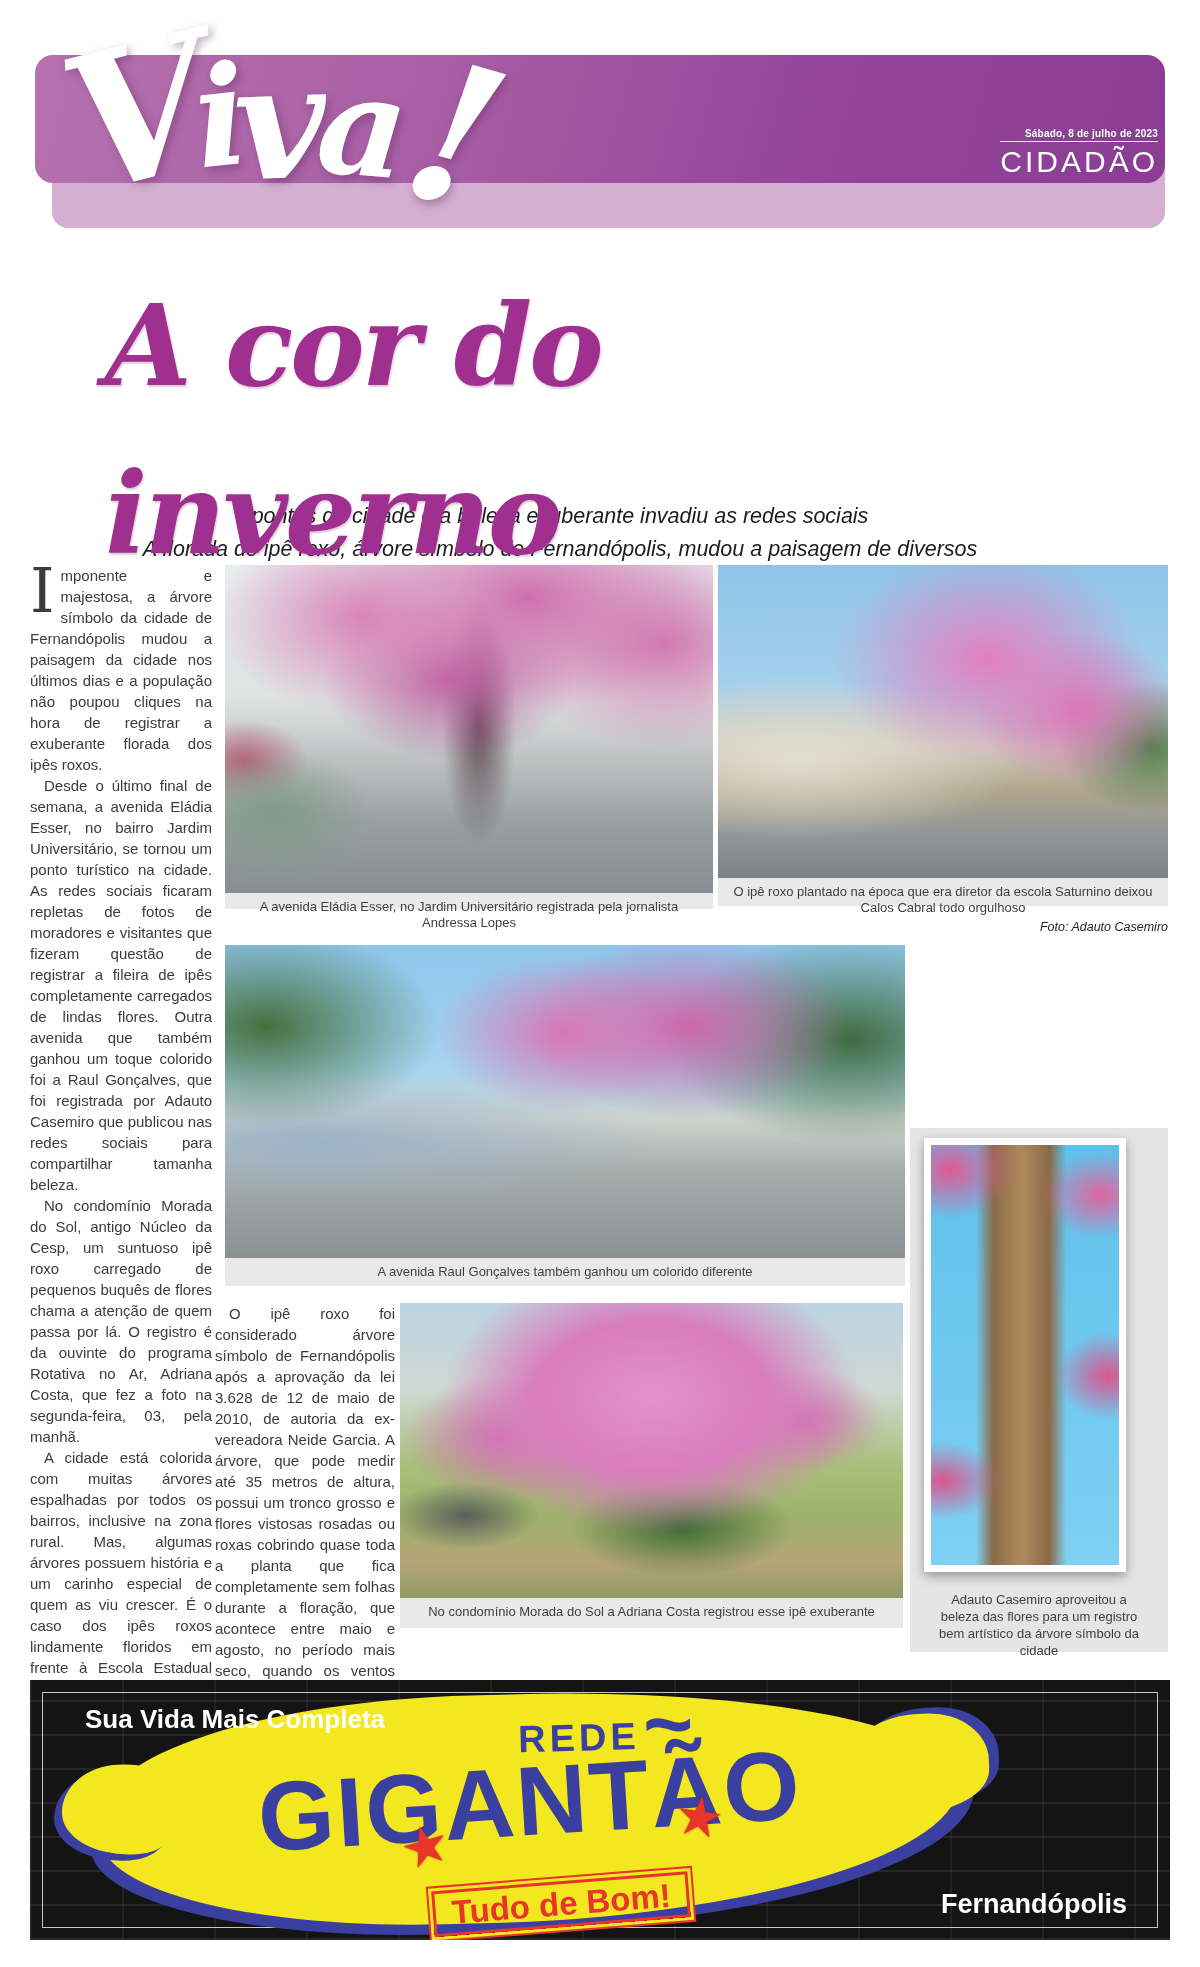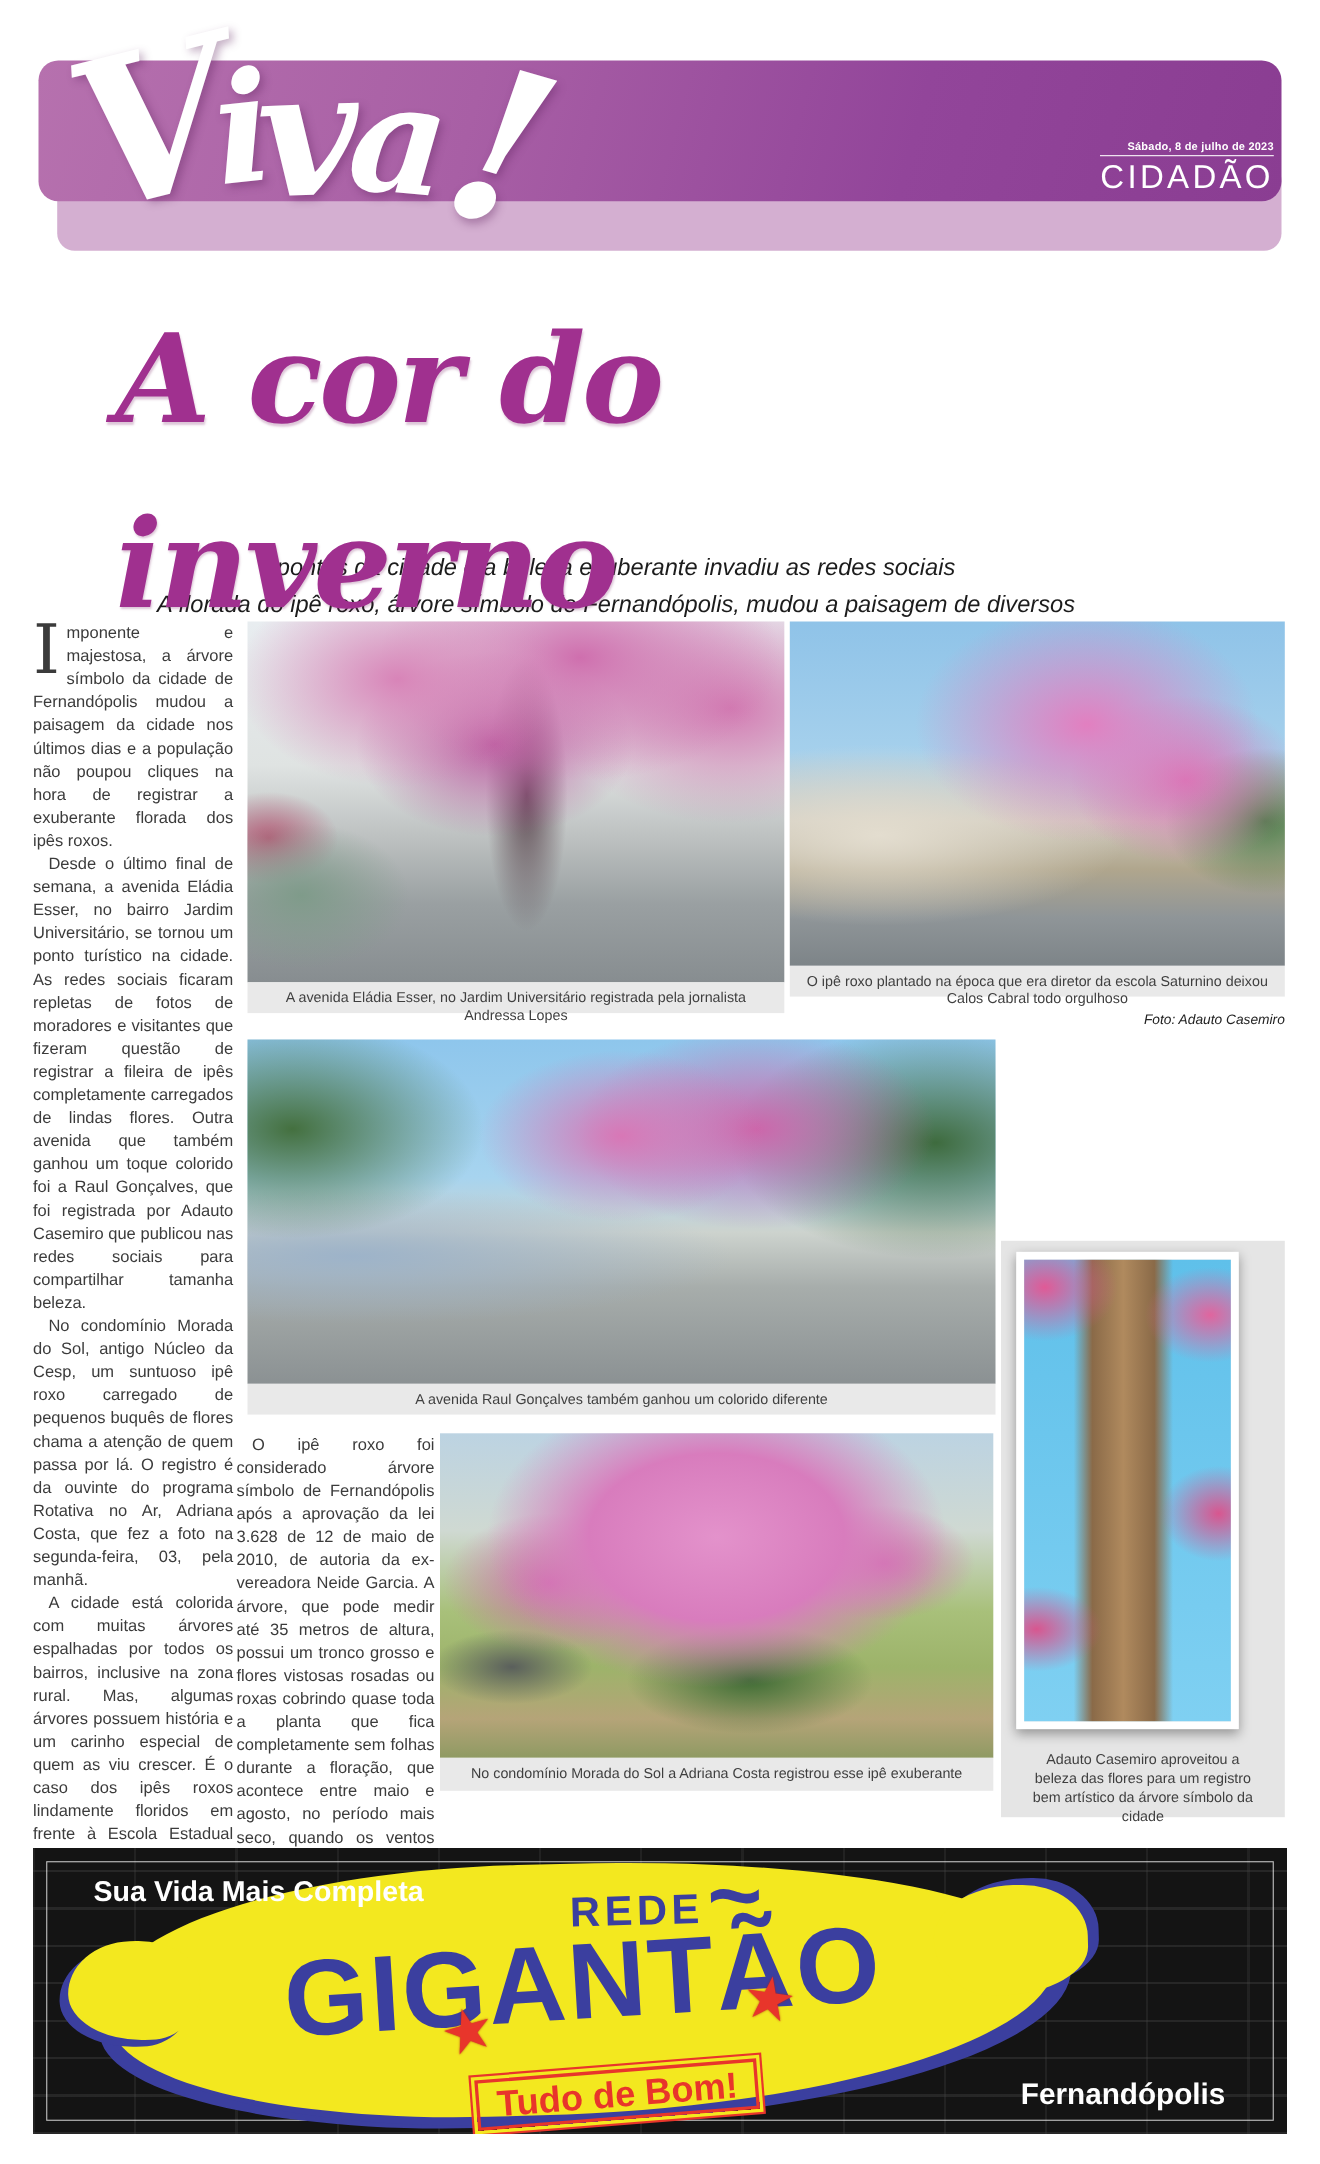--- a/index.html
+++ b/index.html
@@ -46,21 +46,21 @@
     box-sizing:border-box;padding:6px 10px;line-height:16px;}
   #photoA{left:225px;top:565px;width:488px;height:328px;background:
     radial-gradient(ellipse 140px 95px at 10% 76%,#7f9b8a 0%,rgba(127,155,138,0) 70%),
     radial-gradient(ellipse 90px 60px at 4% 60%,#b5607a 0%,rgba(181,96,122,0) 70%),
     radial-gradient(ellipse 210px 140px at 28% 16%,#d884b8 0%,rgba(216,132,184,0) 70%),
     radial-gradient(ellipse 260px 160px at 62% 10%,#cf6fae 0%,rgba(207,111,174,0) 70%),
     radial-gradient(ellipse 230px 150px at 90% 24%,#d27bb2 0%,rgba(210,123,178,0) 70%),
     radial-gradient(ellipse 180px 120px at 46% 34%,#b85b9e 0%,rgba(184,91,158,0) 70%),
     radial-gradient(ellipse 60px 200px at 52% 48%,#5d4a52 0%,rgba(93,74,82,0) 62%),
     linear-gradient(180deg,#e8edf0 0%,#dfe3e2 40%,#b9bdbd 62%,#9aa0a2 78%,#878d90 100%);}
-  #capA{left:225px;top:893px;width:488px;height:28px;}
+  #capA{left:225px;top:893px;width:488px;height:16px;}
   #photoB{left:718px;top:565px;width:450px;height:313px;background:
     radial-gradient(ellipse 240px 165px at 60% 30%,#e27fc0 0%,rgba(226,127,192,0) 65%),
     radial-gradient(ellipse 150px 110px at 80% 46%,#d873b4 0%,rgba(216,115,180,0) 70%),
     radial-gradient(ellipse 130px 95px at 96% 58%,#4e7d4a 0%,rgba(78,125,74,0) 70%),
     radial-gradient(ellipse 300px 110px at 18% 62%,#e3ddcf 0%,rgba(227,221,207,0) 75%),
     linear-gradient(180deg,#8fc3e8 0%,#a5d0ec 38%,#cfcabe 58%,#b0a68d 72%,#8f9598 86%,#7d8488 100%);}
   #capB{left:718px;top:878px;width:450px;height:28px;}
   .credit{position:absolute;left:718px;top:920px;width:450px;text-align:right;
     font-size:12.5px;color:#222;font-style:italic;}
   #photoC{left:225px;top:945px;width:680px;height:313px;background:
@@ -110,21 +110,21 @@
     letter-spacing:4px;}
   .ad-tilde{position:absolute;left:545px;top:-16px;color:#3b3f9f;font-weight:bold;font-size:86px;}
   .ad-brand{position:absolute;left:0;top:58px;width:100%;text-align:center;color:#3b3f9f;
     font-weight:bold;font-size:98px;letter-spacing:2px;transform:rotate(-2deg);line-height:1;}
   .star{position:absolute;color:#e8352b;font-size:54px;text-shadow:0 0 2px #b01d15;z-index:6;}
   .star1{left:300px;top:118px;transform:rotate(-14deg);}
   .star2{left:575px;top:96px;transform:rotate(10deg);}
   .ad-slogan{position:absolute;left:330px;top:188px;color:#e8352b;font-weight:bold;font-size:33px;
     border:3px solid #e8352b;padding:1px 16px;transform:rotate(-3deg);
     box-shadow:0 0 0 3px #f3e81f,0 0 0 5px #e8352b;}
-  .ad-city{position:absolute;right:56px;bottom:20px;color:#fff;font-weight:bold;font-size:27px;}
+  .ad-city{position:absolute;right:43px;bottom:20px;color:#fff;font-weight:bold;font-size:27px;}
 </style>
 </head>
 <body>
 
 <div id="page">
 
   <div class="banner-under"></div>
   <div class="banner-main"></div>
   <div class="logo">
     <span class="lv1">V</span>

